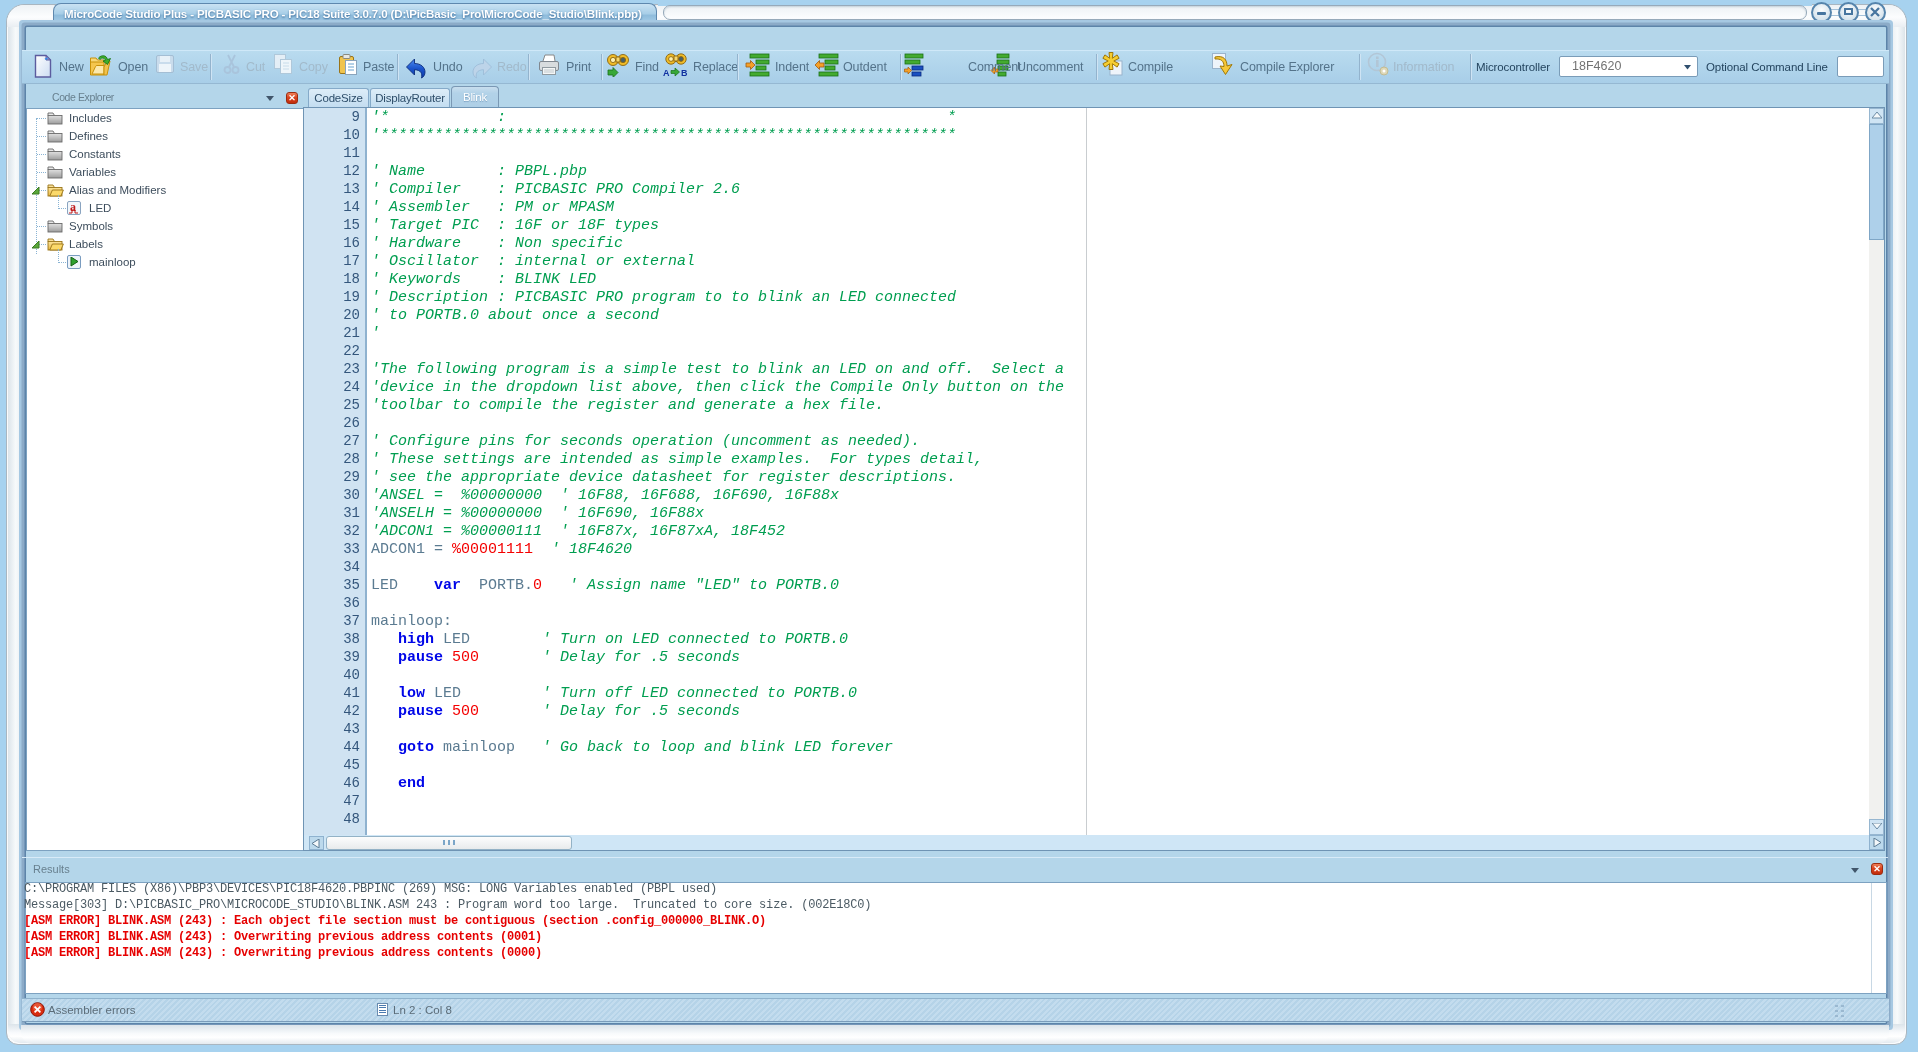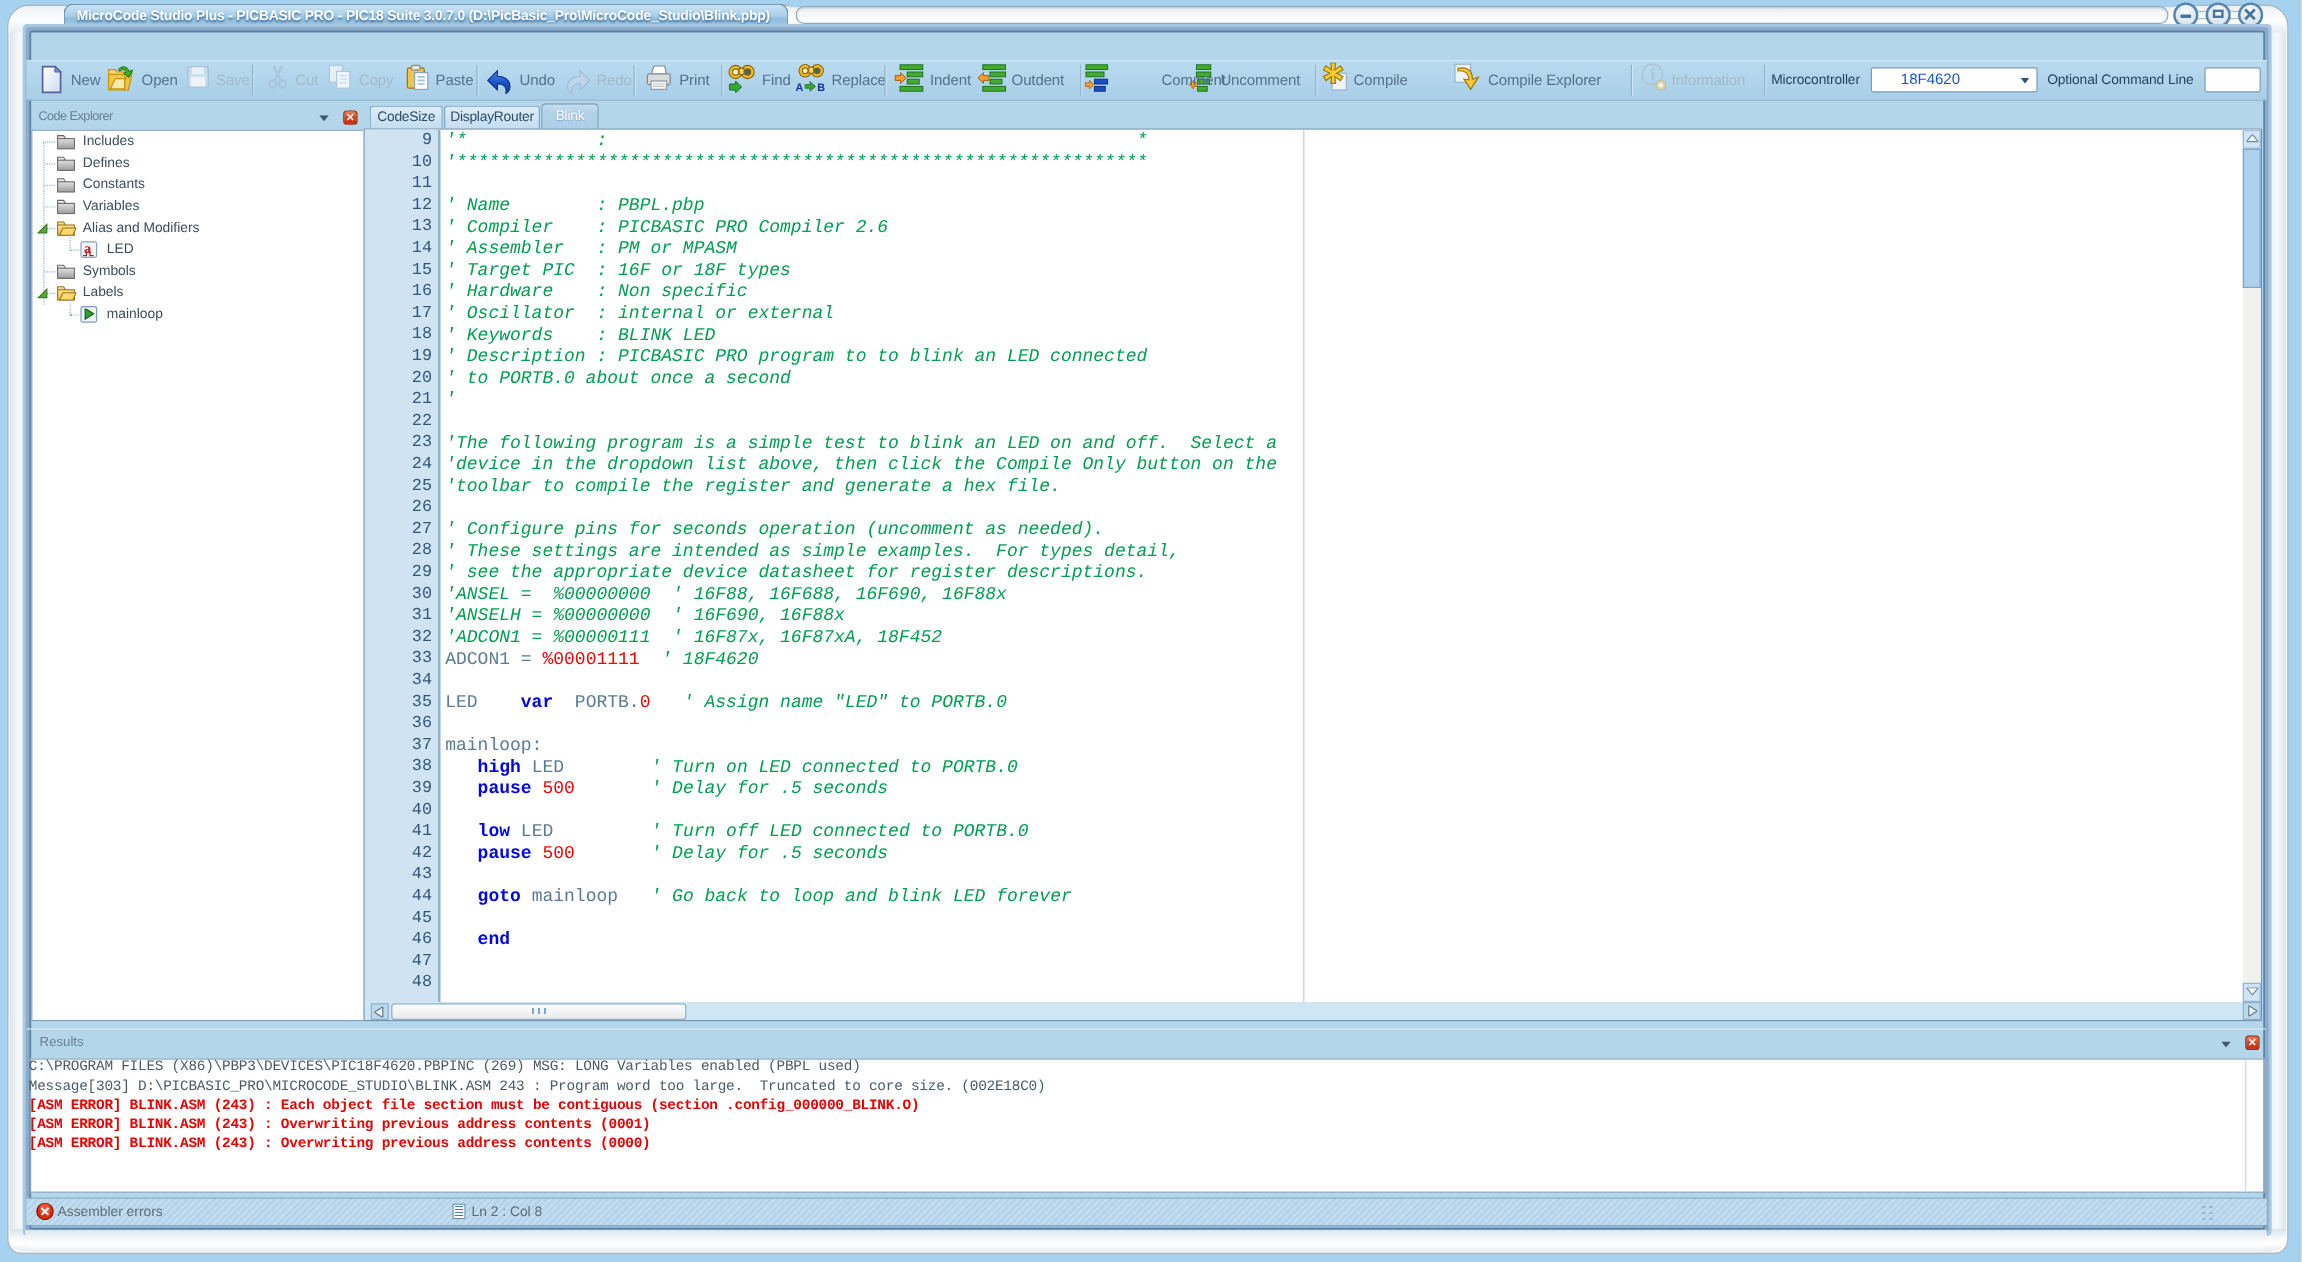--- a/index.html
+++ b/index.html
@@ -21,21 +21,21 @@
   box-shadow:0 0 0 1.5px #5d84a9, 0 0 0 4.5px #8cabc8, 0 0 0 7px #a6c8e2}
 .tbar{left:22px;top:50px;width:1867px;height:34px;
   background:linear-gradient(180deg,#b9dbef,#a8cee8);
   border-top:1px solid #cfe8f8;border-bottom:1px solid #95b8d2}
 .tsep{top:54px;width:1px;height:26px;background:#93b3cd;box-shadow:1px 0 0 #cfe4f4}
 .tlab{top:60px;font-size:12.5px;color:#54738a;letter-spacing:-0.1px;white-space:nowrap}
 .tlab.dis{color:#a2bacb}
 .tlab.dk{color:#24455f;font-size:11.5px;top:61px}
 .ticon{top:54px}
 .combo{left:1559px;top:56px;width:139px;height:21px;background:#fff;border:1px solid #7a9cb8;border-radius:2px;
-  font-size:12.5px;color:#1d4ed8;line-height:19px;padding-left:24px}
+  font-size:12.5px;color:#737373;line-height:19px;padding-left:12px}
 .tbox{left:1837px;top:56px;width:47px;height:21px;background:#fff;border:1px solid #7a9cb8;border-radius:2px}
 .phead{font-size:11px;color:#68808f}
 .xbtn{width:12px;height:12px;border-radius:3px;border:1px solid #9c2c10;
   background:linear-gradient(180deg,#f08058,#d94420 45%,#c22d0c);color:#fff;font-size:9px;font-weight:bold;
   text-align:center;line-height:10px}
 .tree{left:26px;top:108px;width:278px;height:743px;background:#fff;border:1px solid #7da2c1}
 .trow{font-size:11.5px;color:#3d4d5c;white-space:nowrap}
 .ed{left:303px;top:107px;width:1582px;height:744px;background:#fff;border:1px solid #6f94b4}
 .gut{left:304px;top:108px;width:63px;height:727px;background:#d0e3f2;border-right:2px solid #8fb2cf}
 .tab{top:88px;height:20px;border:1px solid #85aac9;border-bottom:none;border-radius:3px 3px 0 0;
@@ -236,21 +236,21 @@
 <div class="ab tsep" style="left:601px"></div>
 <div class="ab tsep" style="left:737px"></div>
 <div class="ab tsep" style="left:900px"></div>
 <div class="ab tsep" style="left:1096px"></div>
 <div class="ab tsep" style="left:1359px"></div>
 <div class="ab tsep" style="left:1470px"></div>
 <div class="ab combo">18F4620<svg class="ab" style="right:5px;top:8px" width="8" height="5">
       <polygon points="0,0 7,0 3.5,4.5" fill="#2f4f6e"></polygon>
     </svg></div>
 <div class="ab tbox"></div>
-<div class="ab phead" style="left:32px;top:91px;font-size:10.5px;letter-spacing:-0.4px">Code Explorer</div>
+<div class="ab phead" style="left:52px;top:91px;font-size:10.5px;letter-spacing:-0.4px">Code Explorer</div>
 <svg class="ab" style="left:266px;top:96px" width="9" height="6">
     <polygon points="0,0 8,0 4,5" fill="#41566b"></polygon>
   </svg>
 <div class="ab xbtn" style="left:286px;top:92px">✕</div>
 <div class="ab tree"></div>
 <svg class="ab" style="left:0;top:0" width="0" height="0">
     <defs>
 <linearGradient id="gf" x1="0" y1="0" x2="0" y2="1">
         <stop offset="0" stop-color="#e0e0e0"></stop>
         <stop offset="1" stop-color="#9c9c9c"></stop>

